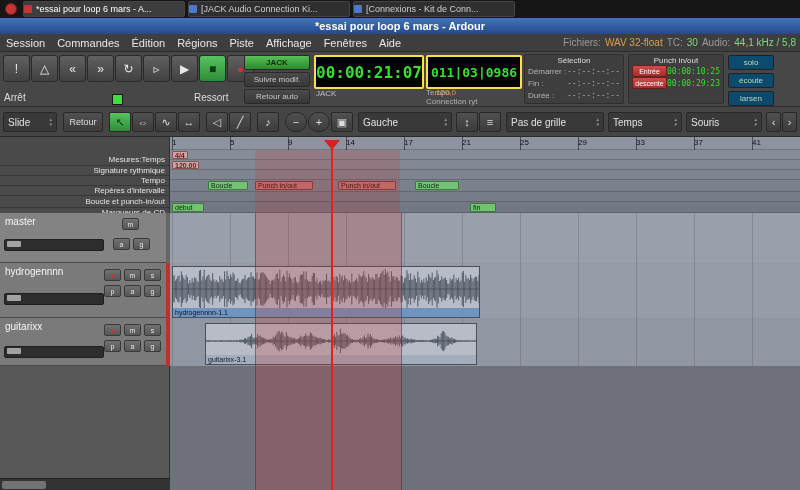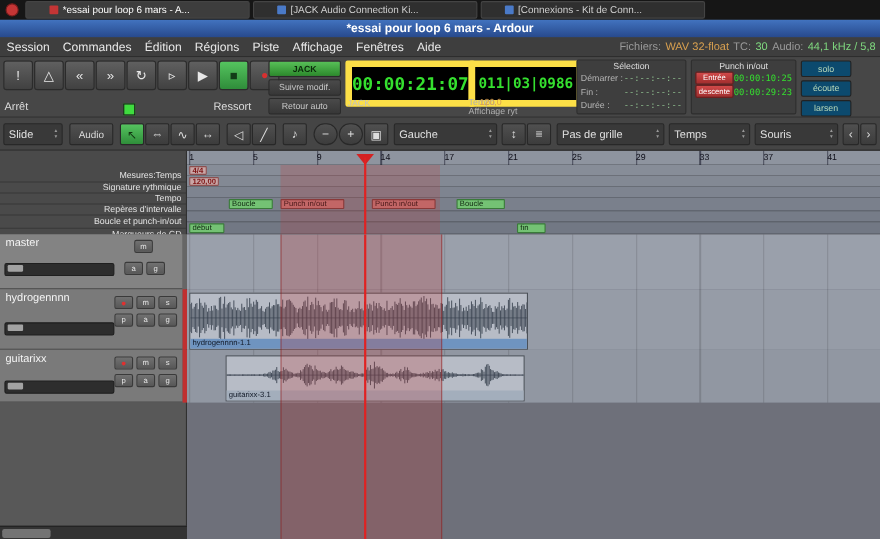--- a/index.html
+++ b/index.html
@@ -5,21 +5,21 @@
   html,body{margin:0;padding:0;background:#222;}
   .screen{position:relative;width:800px;height:490px;overflow:hidden;
     font-family:"Liberation Sans",sans-serif;background:#454545;color:#e6e6e6;}
   .mono{font-family:"DejaVu Sans Mono",monospace;}
 
   
   .taskbar{position:absolute;left:0;top:0;width:800px;height:18px;background:#161616;
     display:flex;align-items:center;gap:3px;padding:0 2px;box-sizing:border-box;}
   .app-dot{width:10px;height:10px;border-radius:50%;background:#c43535;border:1px solid #7a1d1d;margin:0 3px;}
   .taskbtn{height:14px;display:flex;align-items:center;gap:4px;background:#2f2f2f;border:1px solid #444;
-    border-radius:2px;padding:0 21px;font-size:9px;color:#cfcfcf;width:160px;overflow:hidden;white-space:nowrap;}
+    border-radius:2px;padding:0 0;font-size:9px;color:#cfcfcf;width:160px;overflow:hidden;white-space:nowrap;}
   .taskbtn.active{background:#3d3d3d;color:#fff;}
   .taskbtn .ticon{width:8px;height:8px;border-radius:1px;flex:0 0 auto;}
 
   
   .titlebar{position:absolute;left:0;top:18px;width:800px;height:16px;
     background:linear-gradient(#4273bf,#27498c);display:flex;align-items:center;justify-content:center;
     font-size:11px;font-weight:bold;color:#fff;}
 
   
   .menubar{position:absolute;left:0;top:34px;width:800px;height:18px;background:#3e3e3e;
@@ -36,21 +36,21 @@
   .tgroup{position:absolute;display:flex;gap:1px;}
   .tbtn{width:25px;height:25px;background:linear-gradient(#606060,#414141);border:1px solid #2b2b2b;
     border-radius:3px;color:#e8e8e8;font-size:12px;display:flex;align-items:center;justify-content:center;}
   .tbtn.stop{background:linear-gradient(#55c45f,#2f8d3a);color:#123c18;}
   .tbtn.rec{color:#d83030;font-size:11px;}
   .t-sub{position:absolute;font-size:10px;color:#dcdcdc;}
   .led{position:absolute;width:9px;height:9px;background:#3fdc3f;border:1px solid #1a1a1a;}
   .stackbtn{width:64px;height:13px;font-size:8px;display:flex;align-items:center;justify-content:center;
     background:linear-gradient(#4a4a4a,#373737);border:1px solid #2a2a2a;border-radius:2px;color:#c8c8c8;}
   .stackbtn.jack{background:linear-gradient(#58c058,#2c8a2c);color:#0b2a0b;font-weight:bold;}
-  .clock{position:absolute;background:#000;border:6px solid #fde047;border-radius:2px;
+  .clock{position:absolute;background:#000;border:2px solid #fde047;border-radius:2px;
     display:flex;align-items:center;justify-content:center;color:#35e02f;font-weight:bold;}
   .panel{position:absolute;background:#3e3e3e;border:1px solid #2e2e2e;border-radius:2px;box-sizing:border-box;padding:1px 3px;}
   .panel-title{font-size:8px;color:#dedede;text-align:center;}
   .panel-row{display:flex;justify-content:space-between;align-items:center;height:12px;}
   .panel-row .lab{font-size:8px;color:#b4b4b4;}
   .panel-row .val{font-size:8px;color:#8fbf8f;}
   .punchbtn{width:40px;height:10px;background:linear-gradient(#d24a4a,#a12d2d);border:1px solid #6e1d1d;
     border-radius:2px;color:#fff;font-size:7px;display:flex;align-items:center;justify-content:center;}
   .ptime{font-size:8px;color:#35e02f;}
   .monbtn{width:44px;height:13px;background:#0c4a6e;border:1px solid #222;border-radius:2px;
@@ -174,21 +174,21 @@
       <div class="stackbtn">Suivre modif.</div>
       <div class="stackbtn">Retour auto</div>
     </div>
 
     <div class="clock mono" style="left:314px;top:3px;width:106px;height:30px;font-size:16px;">00:00:21:07</div>
     <span class="t-sub" style="left:316px;top:37px;font-size:8px;color:#c0c0c0;">JACK</span>
 
     <div class="clock mono" style="left:426px;top:3px;width:92px;height:30px;font-size:13px;">011|03|0986</div>
     <span class="t-sub" style="left:426px;top:36px;font-size:8px;color:#b0b0b0;">Tempo</span>
     <span class="t-sub" style="left:436px;top:36px;font-size:8px;color:#d8a050;">120,0</span>
-    <span class="t-sub" style="left:426px;top:45px;font-size:8px;color:#b0b0b0;">Affichage ryt</span>
+    <span class="t-sub" style="left:426px;top:45px;font-size:8px;color:#b0b0b0;">Connection ryt</span>
 
     <div class="panel" style="left:524px;top:2px;width:100px;height:50px;">
       <div class="panel-title">Sélection</div>
       <div class="panel-row">
         <span class="lab">Démarrer :</span>
         <span class="val mono">--:--:--:--</span>
       </div>
       <div class="panel-row">
         <span class="lab">Fin :</span>
         <span class="val mono">--:--:--:--</span>
@@ -220,21 +220,21 @@
 
   <div class="toolbar2">
     <div class="dd" style="left:3px;width:54px;">
       <span>Slide</span>
       <span class="spin">
           <span>▴</span>
           <span>▾</span>
         </span>
     </div>
     <div class="tool" style="left:63px;width:40px;">
-      <span style="font-size:9px;">Audio</span>
+      <span style="font-size:9px;">Retour</span>
     </div>
     <div class="tool active" style="left:109px;">↖</div>
     <div class="tool" style="left:132px;">⇔</div>
     <div class="tool" style="left:155px;">∿</div>
     <div class="tool" style="left:178px;">↔</div>
     <div class="tool" style="left:206px;">◁</div>
     <div class="tool" style="left:229px;">╱</div>
     <div class="tool" style="left:257px;">♪</div>
     <div class="tool" style="left:285px;border-radius:10px;">−</div>
     <div class="tool" style="left:308px;border-radius:10px;">+</div>

